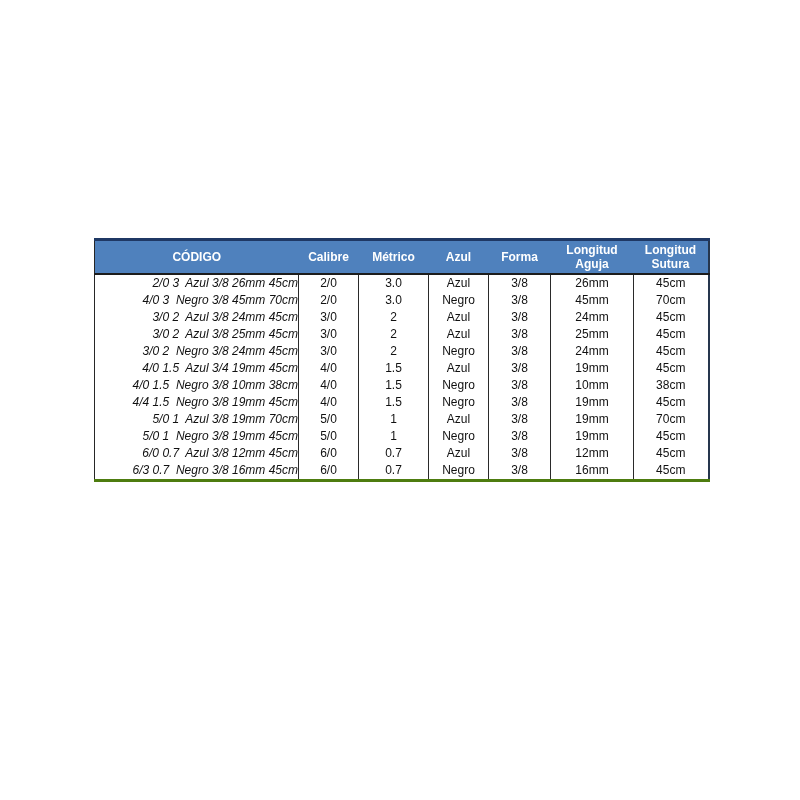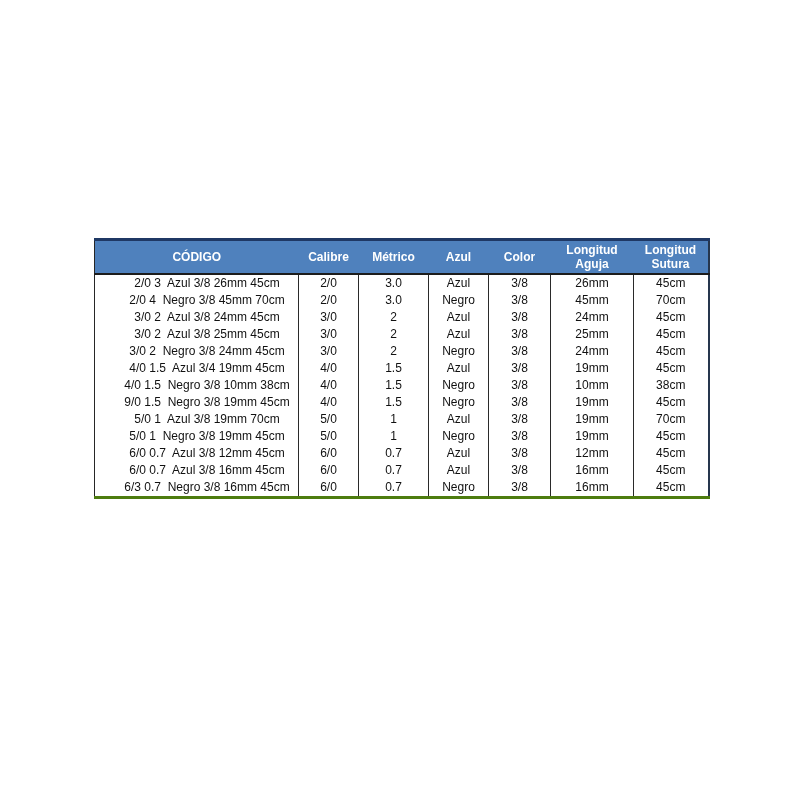--- a/index.html
+++ b/index.html
@@ -29,21 +29,21 @@
     white-space:pre-line;overflow:hidden;
   }
   td{
     font-size:12px;color:#111111;
     height:17px;line-height:17px;padding:0;
     text-align:center;vertical-align:middle;
     border-left:1px solid #2a2a2a;
     overflow:hidden;white-space:nowrap;
   }
   td:first-child{
-    text-align:center;padding-left:21px;border-left:none;white-space:pre;
+    text-align:right;padding-left:21px;border-left:none;white-space:pre;font-style:italic;
   }
 </style>
 </head>
 <body>
 
 <div class="canvas">
   <table class="suture-table">
     <colgroup>
       <col style="width:204px">
       <col style="width:60px">
@@ -52,39 +52,39 @@
       <col style="width:62px">
       <col style="width:83px">
       <col style="width:75px">
     </colgroup>
     <thead>
       <tr>
         <th>CÓDIGO</th>
         <th>Calibre</th>
         <th>Métrico</th>
         <th>Azul</th>
-        <th>Color</th>
+        <th>Forma</th>
         <th>Longitud
 Aguja</th>
         <th>Longitud
 Sutura</th>
       </tr>
     </thead>
     <tbody>
         <tr>
           <td>2/0 3  Azul 3/8 26mm 45cm</td>
           <td>2/0</td>
           <td>3.0</td>
           <td>Azul</td>
           <td>3/8</td>
           <td>26mm</td>
           <td>45cm</td>
         </tr>
         <tr>
-          <td>2/0 4  Negro 3/8 45mm 70cm</td>
+          <td>4/0 3  Negro 3/8 45mm 70cm</td>
           <td>2/0</td>
           <td>3.0</td>
           <td>Negro</td>
           <td>3/8</td>
           <td>45mm</td>
           <td>70cm</td>
         </tr>
         <tr>
           <td>3/0 2  Azul 3/8 24mm 45cm</td>
           <td>3/0</td>
@@ -124,21 +124,21 @@
         <tr>
           <td>4/0 1.5  Negro 3/8 10mm 38cm</td>
           <td>4/0</td>
           <td>1.5</td>
           <td>Negro</td>
           <td>3/8</td>
           <td>10mm</td>
           <td>38cm</td>
         </tr>
         <tr>
-          <td>9/0 1.5  Negro 3/8 19mm 45cm</td>
+          <td>4/4 1.5  Negro 3/8 19mm 45cm</td>
           <td>4/0</td>
           <td>1.5</td>
           <td>Negro</td>
           <td>3/8</td>
           <td>19mm</td>
           <td>45cm</td>
         </tr>
         <tr>
           <td>5/0 1  Azul 3/8 19mm 70cm</td>
           <td>5/0</td>
@@ -160,29 +160,20 @@
         <tr>
           <td>6/0 0.7  Azul 3/8 12mm 45cm</td>
           <td>6/0</td>
           <td>0.7</td>
           <td>Azul</td>
           <td>3/8</td>
           <td>12mm</td>
           <td>45cm</td>
         </tr>
         <tr>
-          <td>6/0 0.7  Azul 3/8 16mm 45cm</td>
-          <td>6/0</td>
-          <td>0.7</td>
-          <td>Azul</td>
-          <td>3/8</td>
-          <td>16mm</td>
-          <td>45cm</td>
-        </tr>
-        <tr>
           <td>6/3 0.7  Negro 3/8 16mm 45cm</td>
           <td>6/0</td>
           <td>0.7</td>
           <td>Negro</td>
           <td>3/8</td>
           <td>16mm</td>
           <td>45cm</td>
         </tr>
       </tbody>
   </table>

